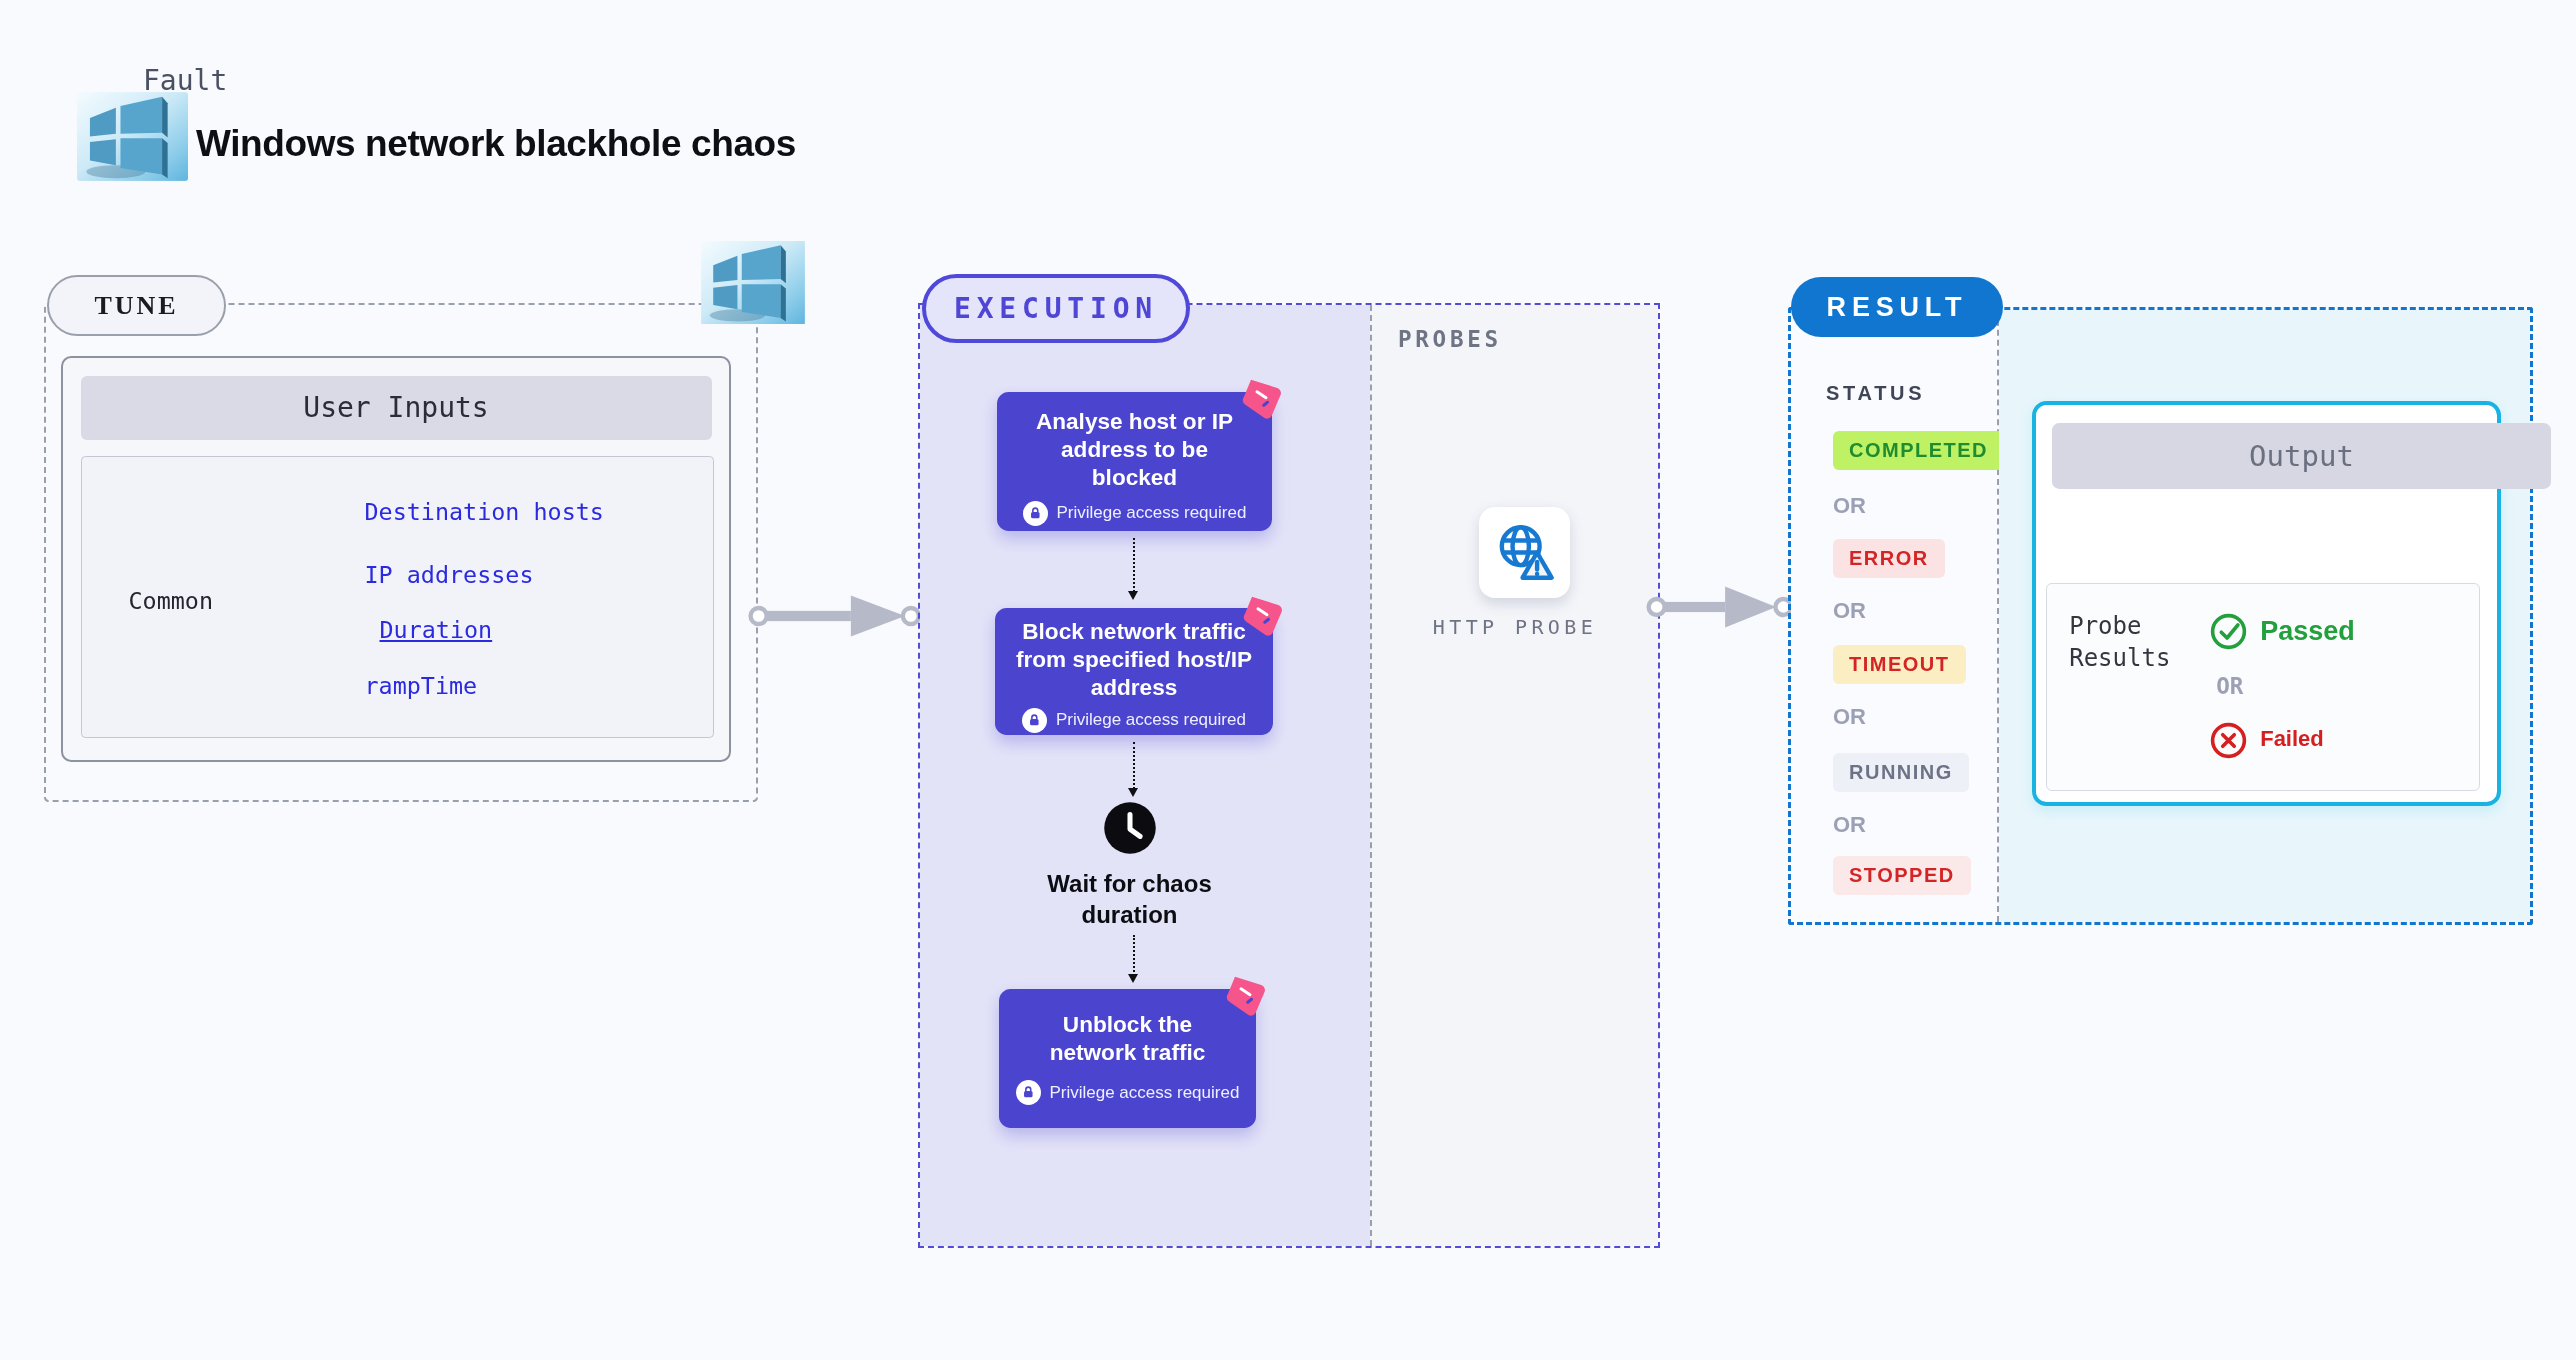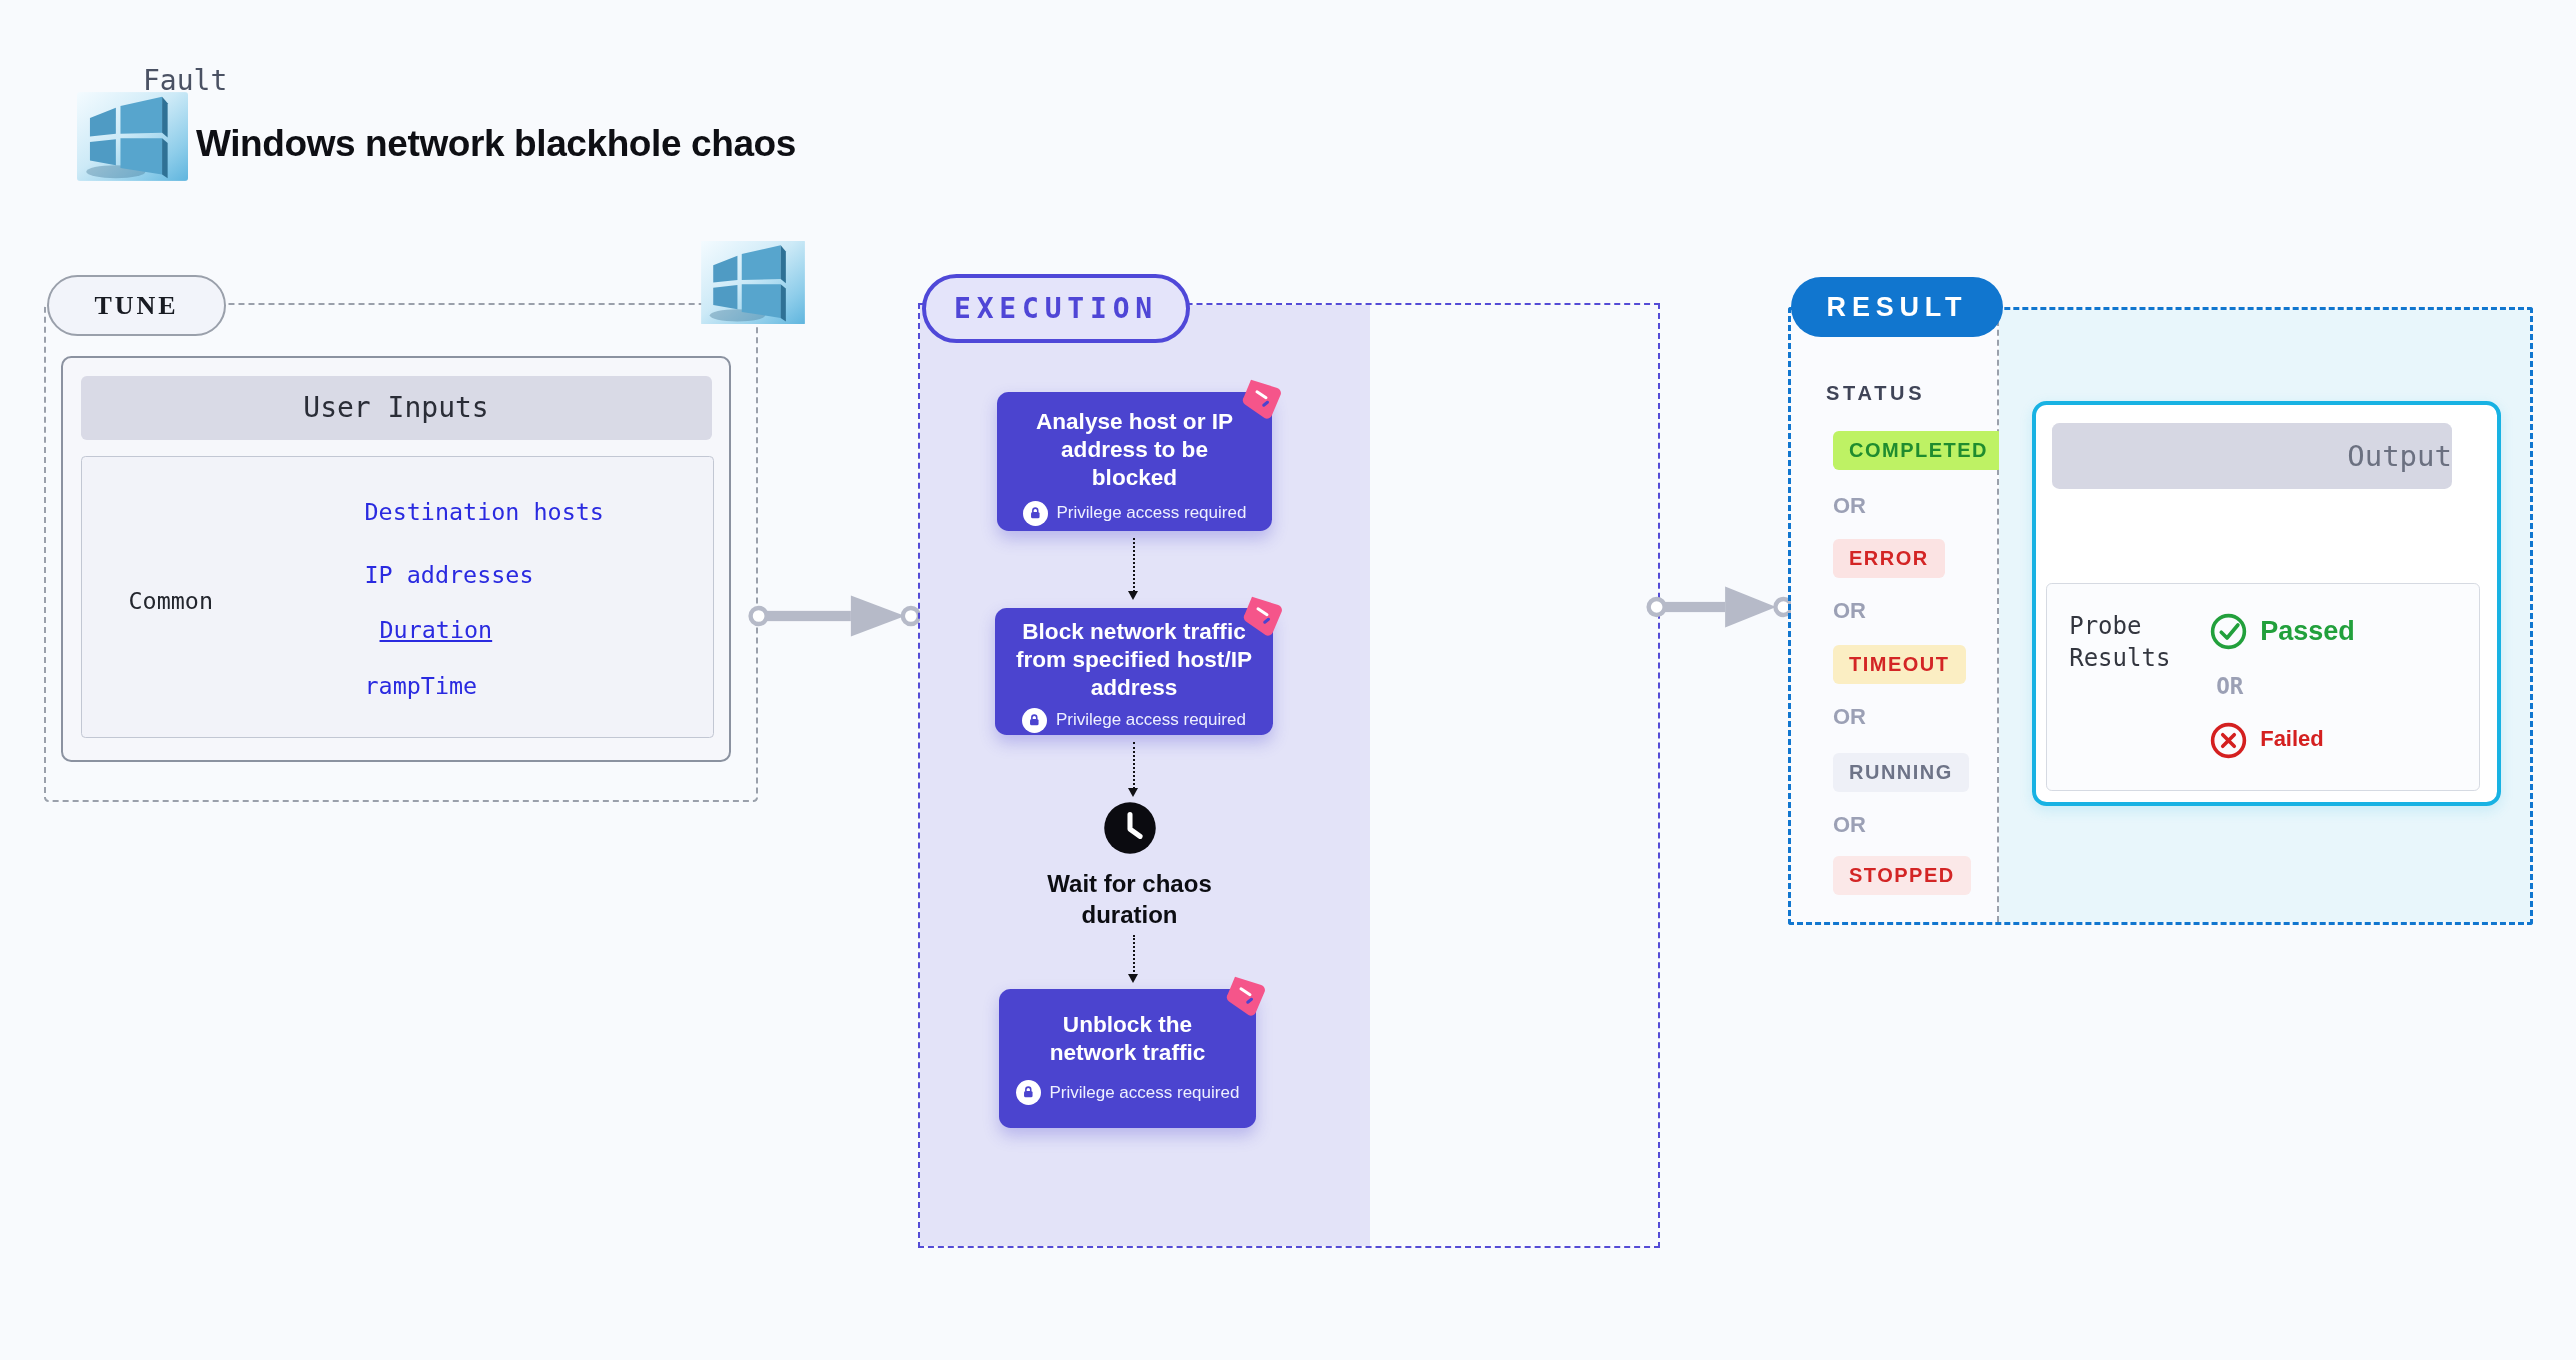--- a/index.html
+++ b/index.html
@@ -128,20 +128,37 @@
 
   <svg class="abs" style="left:744px;top:594px;" width="183" height="44" viewBox="0 0 250 60">
     <rect x="24" y="23" width="122" height="14" fill="#b6bac8"></rect>
     <polygon points="146,2 146,58 220,30" fill="#b6bac8"></polygon>
     <circle cx="20" cy="30" r="11" fill="#ffffff" stroke="#b6bac8" stroke-width="6"></circle>
     <circle cx="228" cy="30" r="11" fill="#ffffff" stroke="#b6bac8" stroke-width="6"></circle>
   </svg>
 
   <div class="abs exec-box" style="left:918px;top:303px;width:738px;height:941px;">
     <div class="abs exec-bg" style="left:0;top:0;width:450px;height:941px;"></div>
+    <div class="abs probes-bg" style="left:450px;top:0;width:286px;height:941px;">
+      <div class="abs probes-label" style="left:26px;top:20.5px;">PROBES</div>
+      <div class="abs probe-card" style="left:107px;top:202px;width:91px;height:91px;">
+        <svg width="63" height="63" viewBox="0 0 100 100">
+          <g stroke="#1779d0" stroke-width="7" fill="none">
+            <circle cx="44" cy="40" r="30"></circle>
+            <ellipse cx="44" cy="40" rx="13" ry="30"></ellipse>
+            <line x1="15" y1="31" x2="73" y2="31"></line>
+            <line x1="15" y1="50" x2="73" y2="50"></line>
+          </g>
+          <path d="M70,50 L93,90 L47,90 Z" fill="#f4f5f9" stroke="#1779d0" stroke-width="7" stroke-linejoin="round"></path>
+          <line x1="70" y1="65" x2="70" y2="77" stroke="#1779d0" stroke-width="7" stroke-linecap="round"></line>
+          <circle cx="70" cy="84" r="3.6" fill="#1779d0"></circle>
+        </svg>
+      </div>
+      <div class="abs probe-name" style="left:0;top:310px;width:286px;">HTTP PROBE</div>
+    </div>
   </div>
 
   <div class="pill pill-exec" style="left:922px;top:274px;width:260px;height:61px;">
     <span>EXECUTION</span>
   </div>
 
   <div class="step" style="left:997px;top:392px;width:275px;height:139px;">
     <svg class="ribbon" style="right:-11.7px;top:-16px;" width="45" height="45" viewBox="0 0 60 60">
       <path d="M16,5 L51,16 a7,7 0 0 1 4.5,9 L44,52 a7,7 0 0 1 -10,4 L8,38 a7,7 0 0 1 -1.5,-10 Z" fill="#f5558a"></path>
       <line x1="24" y1="21" x2="36" y2="29" stroke="#ffffff" stroke-width="4" stroke-linecap="round"></line>
@@ -237,21 +254,21 @@
         </div>
       <div class="or-label" style="left:42px;top:502px;">OR</div>
       <div class="badge badge-stopped" style="left:42px;top:546px;">
         <span>STOPPED</span>
         </div>
     </div>
 
     <div class="abs result-right" style="left:208px;top:0;width:531px;height:612px;"></div>
 
     <div class="abs output-card" style="left:241px;top:91px;width:461px;height:397px;">
-      <div class="abs output-head" style="left:16px;top:17.5px;width:400px;height:66px;justify-content:flex-end;">
+      <div class="abs output-head" style="left:16px;top:17.5px;width:499px;height:66px;">
         <span>Output</span>
       </div>
       <div class="abs output-row" style="left:10.2px;top:178px;width:432px;height:206px;">
         <div class="abs out-label" style="left:22px;top:26px;width:117px;">Probe Results</div>
         <svg class="abs" style="left:162px;top:28px;" width="39" height="39" viewBox="0 0 54 54">
           <circle cx="27" cy="27" r="22" fill="none" stroke="#22a03c" stroke-width="5"></circle>
           <path d="M17,28 L25,36 L40,18" fill="none" stroke="#22a03c" stroke-width="5" stroke-linecap="round" stroke-linejoin="round"></path>
         </svg>
         <div class="abs passed-label" style="left:213px;top:32px;">Passed</div>
         <div class="abs out-or" style="left:169px;top:89px;">OR</div>

